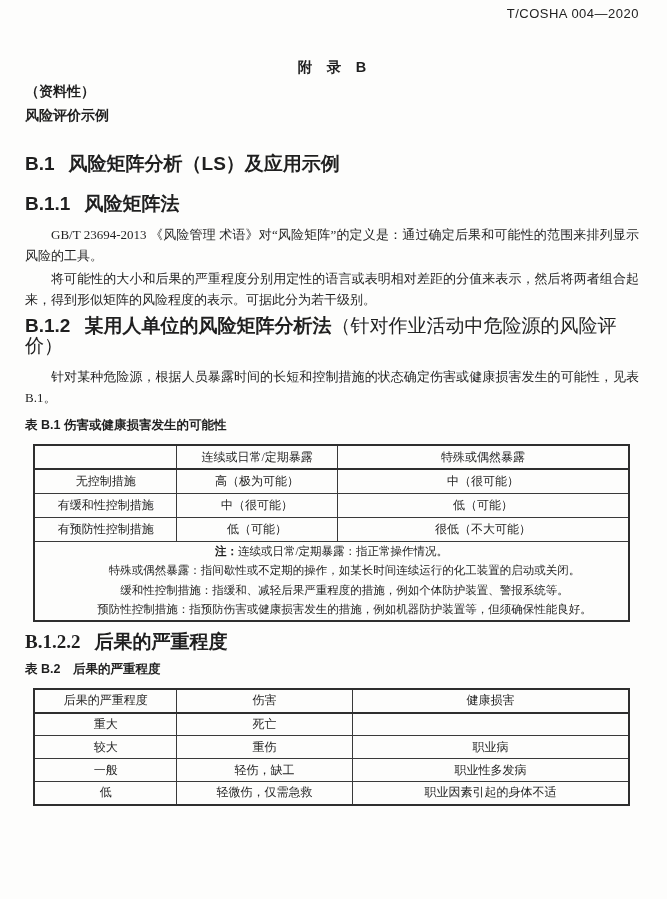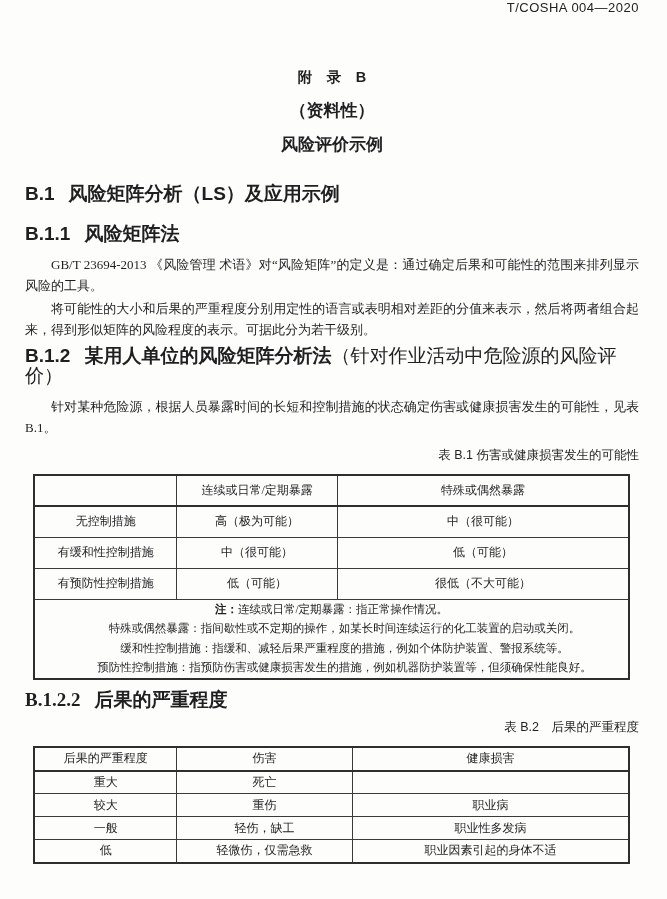--- a/index.html
+++ b/index.html
@@ -4,44 +4,43 @@
 <style>
   * { margin: 0; padding: 0; box-sizing: border-box; }
   html, body { background: #e8e8e8; }
   .sheet {
     width: 667px; height: 899px;
     background: #fdfdfc;
     color: #1f1f1f;
     font-family: "Liberation Serif", "DejaVu Serif", serif;
     position: relative;
     overflow: hidden;
-    padding: 0 28px 0 25px;
+    padding: 6px 28px 0 25px;
   }
   .doc-code {
     text-align: right;
     font-family: "Liberation Sans", "DejaVu Sans", sans-serif;
     font-size: 13px;
     letter-spacing: 0.5px;
     line-height: 16px;
     color: #222;
   }
   .t1 {
-    margin-top: 52px;
+    margin-top: 36px;
     text-align: center;
     font-family: "Liberation Sans", "DejaVu Sans", sans-serif;
     font-weight: bold;
     font-size: 14.5px;
     line-height: 18px;
   }
   .t2, .t3 {
-    margin-top: 16px;
-    text-align: center;
-    font-family: "Liberation Sans", "DejaVu Sans", sans-serif;
-    font-weight: bold;
-    font-size: 17px;
+    margin-top: 6px;
+    font-family: "Liberation Sans", "DejaVu Sans", sans-serif;
+    font-weight: bold;
+    font-size: 14px;
     line-height: 18px;
   }
   .heading {
     font-family: "Liberation Sans", "DejaVu Sans", sans-serif;
     font-weight: bold;
     font-size: 19px;
     line-height: 20px;
   }
   .heading .num { margin-right: 14px; }
   .heading .suffix {
@@ -59,42 +58,42 @@
     text-indent: 2em;
     text-align: justify;
     color: #1f1f1f;
   }
   .p1 { margin-top: 10px; }
   .p2 { margin-top: 2px; }
   .p3 { margin-top: 10px; }
   .p4 { margin-top: 9px; }
   .tcaption {
     margin-top: 8px;
-    text-align: right;
-    font-family: "Liberation Sans", "DejaVu Sans", sans-serif;
-    font-weight: normal;
+    text-align: left;
+    font-family: "Liberation Sans", "DejaVu Sans", sans-serif;
+    font-weight: bold;
     font-size: 12.5px;
     line-height: 18px;
   }
   table.tb {
     margin-top: 10px;
     margin-left: 8px;
     width: 597px;
     border-collapse: collapse;
     table-layout: fixed;
     border: 2px solid #2e2e2e;
     font-size: 12px;
   }
   table.tb td {
     border: 1px solid #3a3a3a;
     text-align: center;
     vertical-align: middle;
     padding: 0 4px;
   }
-  .tb1 td { height: 31px; }
+  .tb1 td { height: 24px; }
   .tb1 tr.hdr td { border-bottom: 2px solid #2e2e2e; }
   .tb2 tr.hdr td { height: 24px; border-bottom: 2px solid #2e2e2e; }
   .tb2 td { height: 23px; }
   td.notes-cell {
     text-align: left;
     padding: 6px 8px 5px 8px;
     height: auto;
   }
   .note-line {
     font-size: 11.5px;

